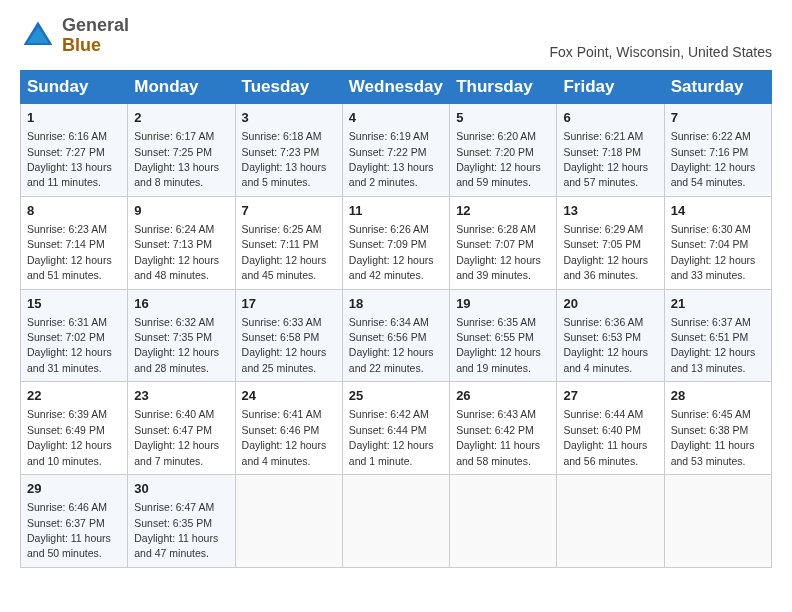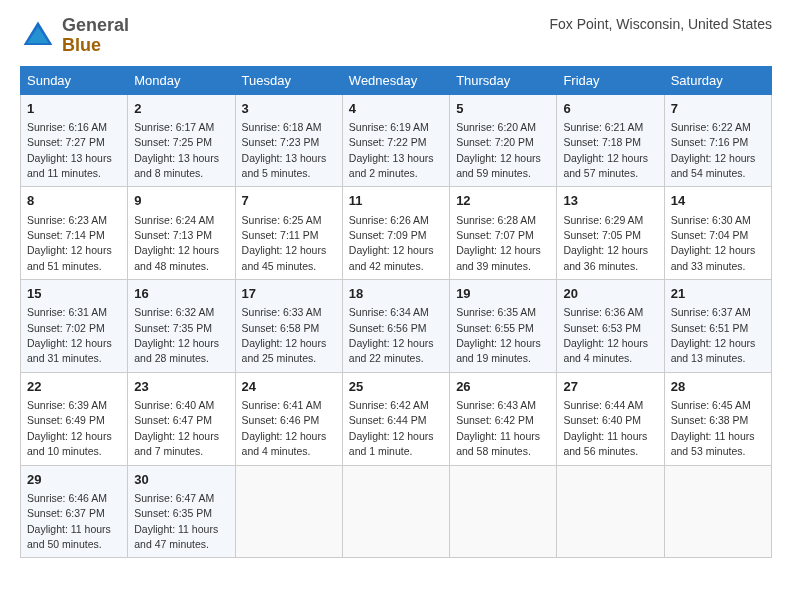--- a/index.html
+++ b/index.html
@@ -36,33 +36,34 @@
       text-align: right;
     }
     .month-title {
       font-size: 32px;
       font-weight: bold;
       color: #222;
     }
     .location {
       font-size: 14px;
       color: #444;
+      margin-top: 28px;
     }
     table {
       width: 100%;
       border-collapse: collapse;
       font-size: 11px;
     }
     thead tr th {
       background-color: #2a7ac7;
       color: #fff;
       padding: 6px 6px;
       text-align: left;
-      font-size: 13px;
-      font-weight: normal;
+      font-size: 17px;
+      font-weight: bold;
       border: 1px solid #2a7ac7;
     }
     tbody tr td {
       vertical-align: top;
       padding: 5px 6px;
       border: 1px solid #ccc;
       background: #fff;
       width: 14.28%;
       min-height: 80px;
       line-height: 1.4;

